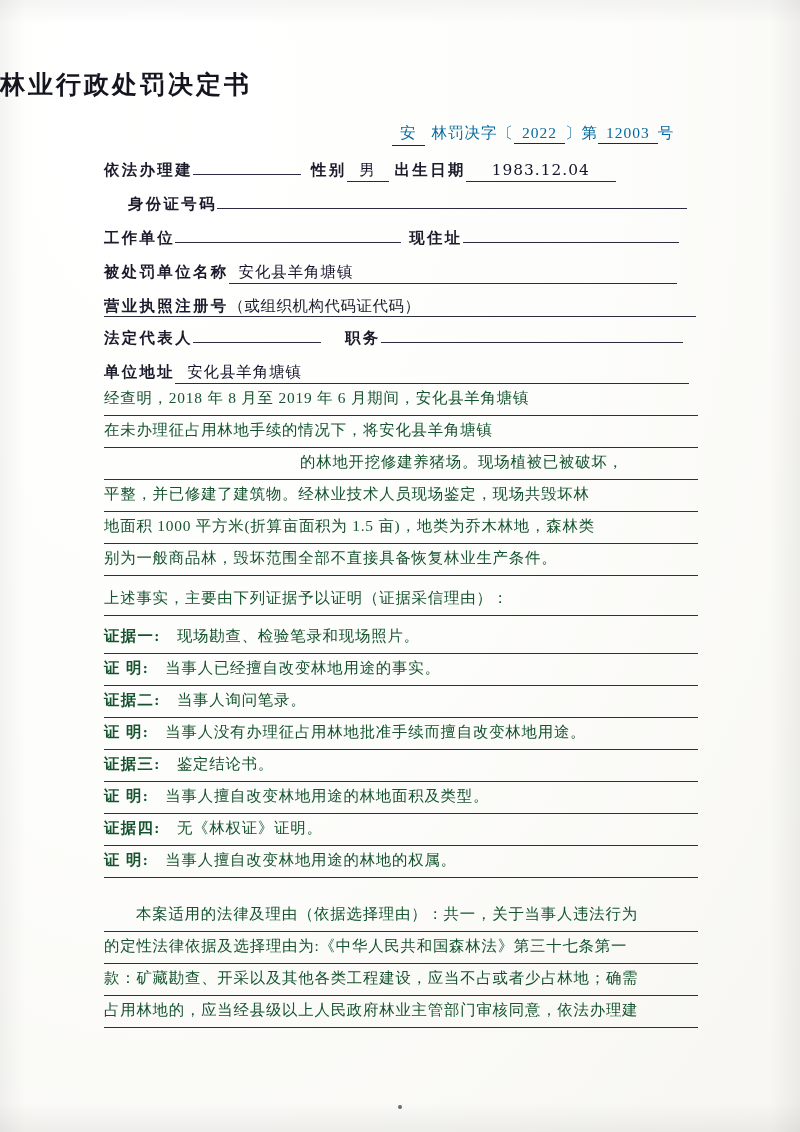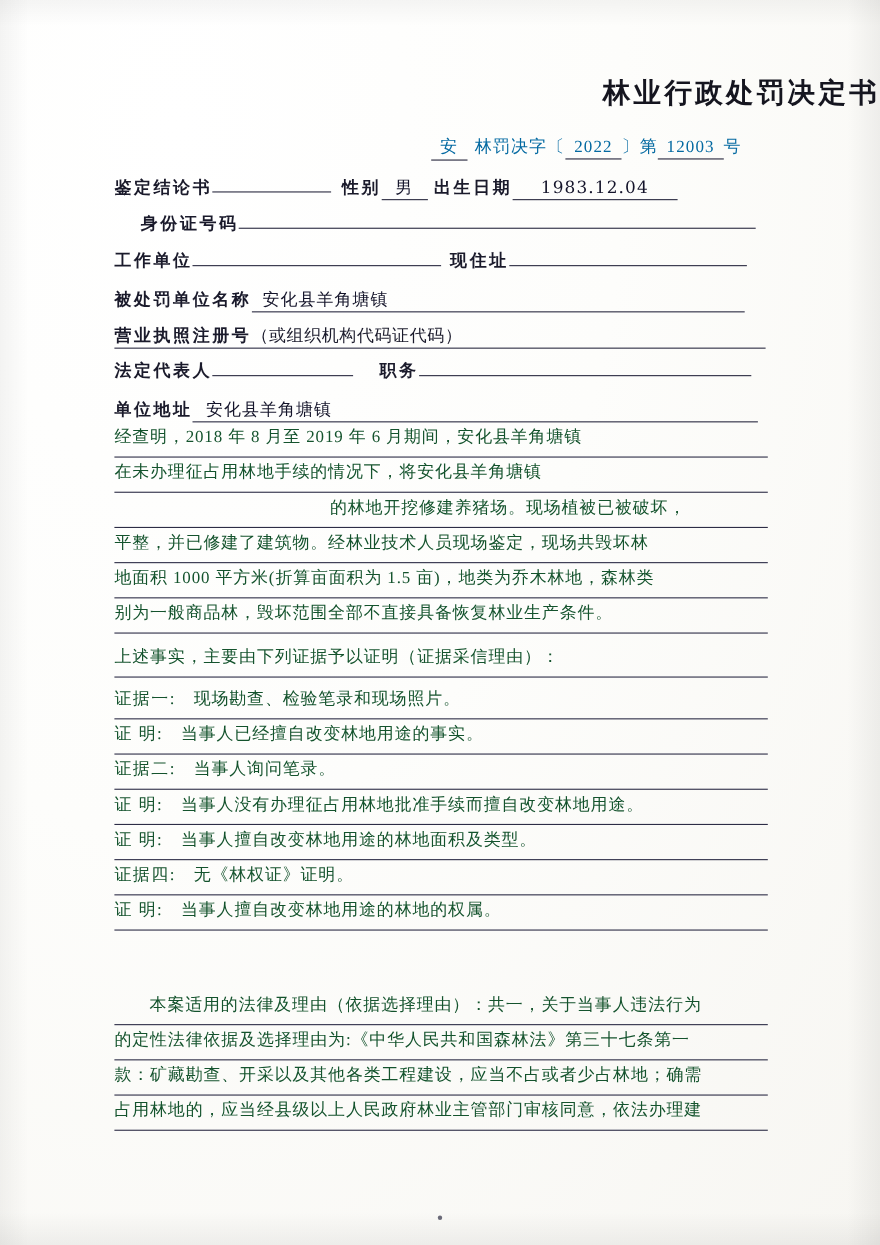--- a/index.html
+++ b/index.html
@@ -38,21 +38,21 @@
     left: 0; top: 0;
     width: 800px;
     height: 1132px;
   }
 
   .doc-title {
     position: absolute;
     top: 68px;
     left: 0;
     width: 800px;
-    text-align: right;
+    text-align: left;
     font-size: 25px;
     font-weight: bold;
     letter-spacing: 3px;
     color: #15151f;
     font-family: "Liberation Serif", "DejaVu Serif", serif;
   }
 
   .doc-number {
     position: absolute;
     top: 123px;
@@ -116,21 +116,21 @@
     color: #14532d;
   }
   .pline {
     height: 31px;
     line-height: 27px;
     border-bottom: 1.5px solid #2d2d46;
     white-space: nowrap;
     overflow: visible;
   }
   .ev-label {
-    font-weight: normal;
+    font-weight: bold;
     letter-spacing: 1.4px;
   }
   .sp {
     display: inline-block;
     width: 16px;
   }
 
   .footdot {
     position: absolute;
     left: 398px;
@@ -147,21 +147,21 @@
 
 <div class="content">
 
   <div class="doc-title">林业行政处罚决定书</div>
 
   <div class="doc-number">
     <span class="u">安</span><span class="gap"></span><span>林罚决字</span><span>〔</span><span class="u">2022</span><span>〕第</span><span class="u">12003</span><span>号</span>
   </div>
 
   <div class="line" style="top:160px;">
-    <span class="lab">鉴定结论书</span><span class="fill" style="width:108px;"></span><span class="lab" style="margin-left:10px;">性别</span><span class="fill hand" style="width:42px;">男</span><span class="lab" style="margin-left:6px;">出生日期</span><span class="fill hand" style="width:150px;">1983.12.04</span>
+    <span class="lab">依法办理建</span><span class="fill" style="width:108px;"></span><span class="lab" style="margin-left:10px;">性别</span><span class="fill hand" style="width:42px;">男</span><span class="lab" style="margin-left:6px;">出生日期</span><span class="fill hand" style="width:150px;">1983.12.04</span>
   </div>
 
   <div class="line" style="top:194px; left:128px; width:568px;">
     <span class="lab">身份证号码</span><span class="fill" style="width:470px;"></span>
   </div>
 
   <div class="line" style="top:262px;">
     <span class="lab">被处罚单位名称</span><span class="fill hand" style="width:438px; text-align:left; padding-left:10px;">安化县羊角塘镇</span>
   </div>
 
@@ -202,20 +202,23 @@
     <div class="pline">
       <span class="ev-label">证  明:</span><span class="sp"></span><span>当事人已经擅自改变林地用途的事实。</span>
     </div>
     <div class="pline">
       <span class="ev-label">证据二:</span><span class="sp"></span><span>当事人询问笔录。</span>
     </div>
     <div class="pline">
       <span class="ev-label">证  明:</span><span class="sp"></span><span>当事人没有办理征占用林地批准手续而擅自改变林地用途。</span>
     </div>
     <div class="pline">
+      <span class="ev-label">证据三:</span><span class="sp"></span><span>鉴定结论书。</span>
+    </div>
+    <div class="pline">
       <span class="ev-label">证  明:</span><span class="sp"></span><span>当事人擅自改变林地用途的林地面积及类型。</span>
     </div>
     <div class="pline">
       <span class="ev-label">证据四:</span><span class="sp"></span><span>无《林权证》证明。</span>
     </div>
     <div class="pline">
       <span class="ev-label">证  明:</span><span class="sp"></span><span>当事人擅自改变林地用途的林地的权属。</span>
     </div>
   </div>
 

